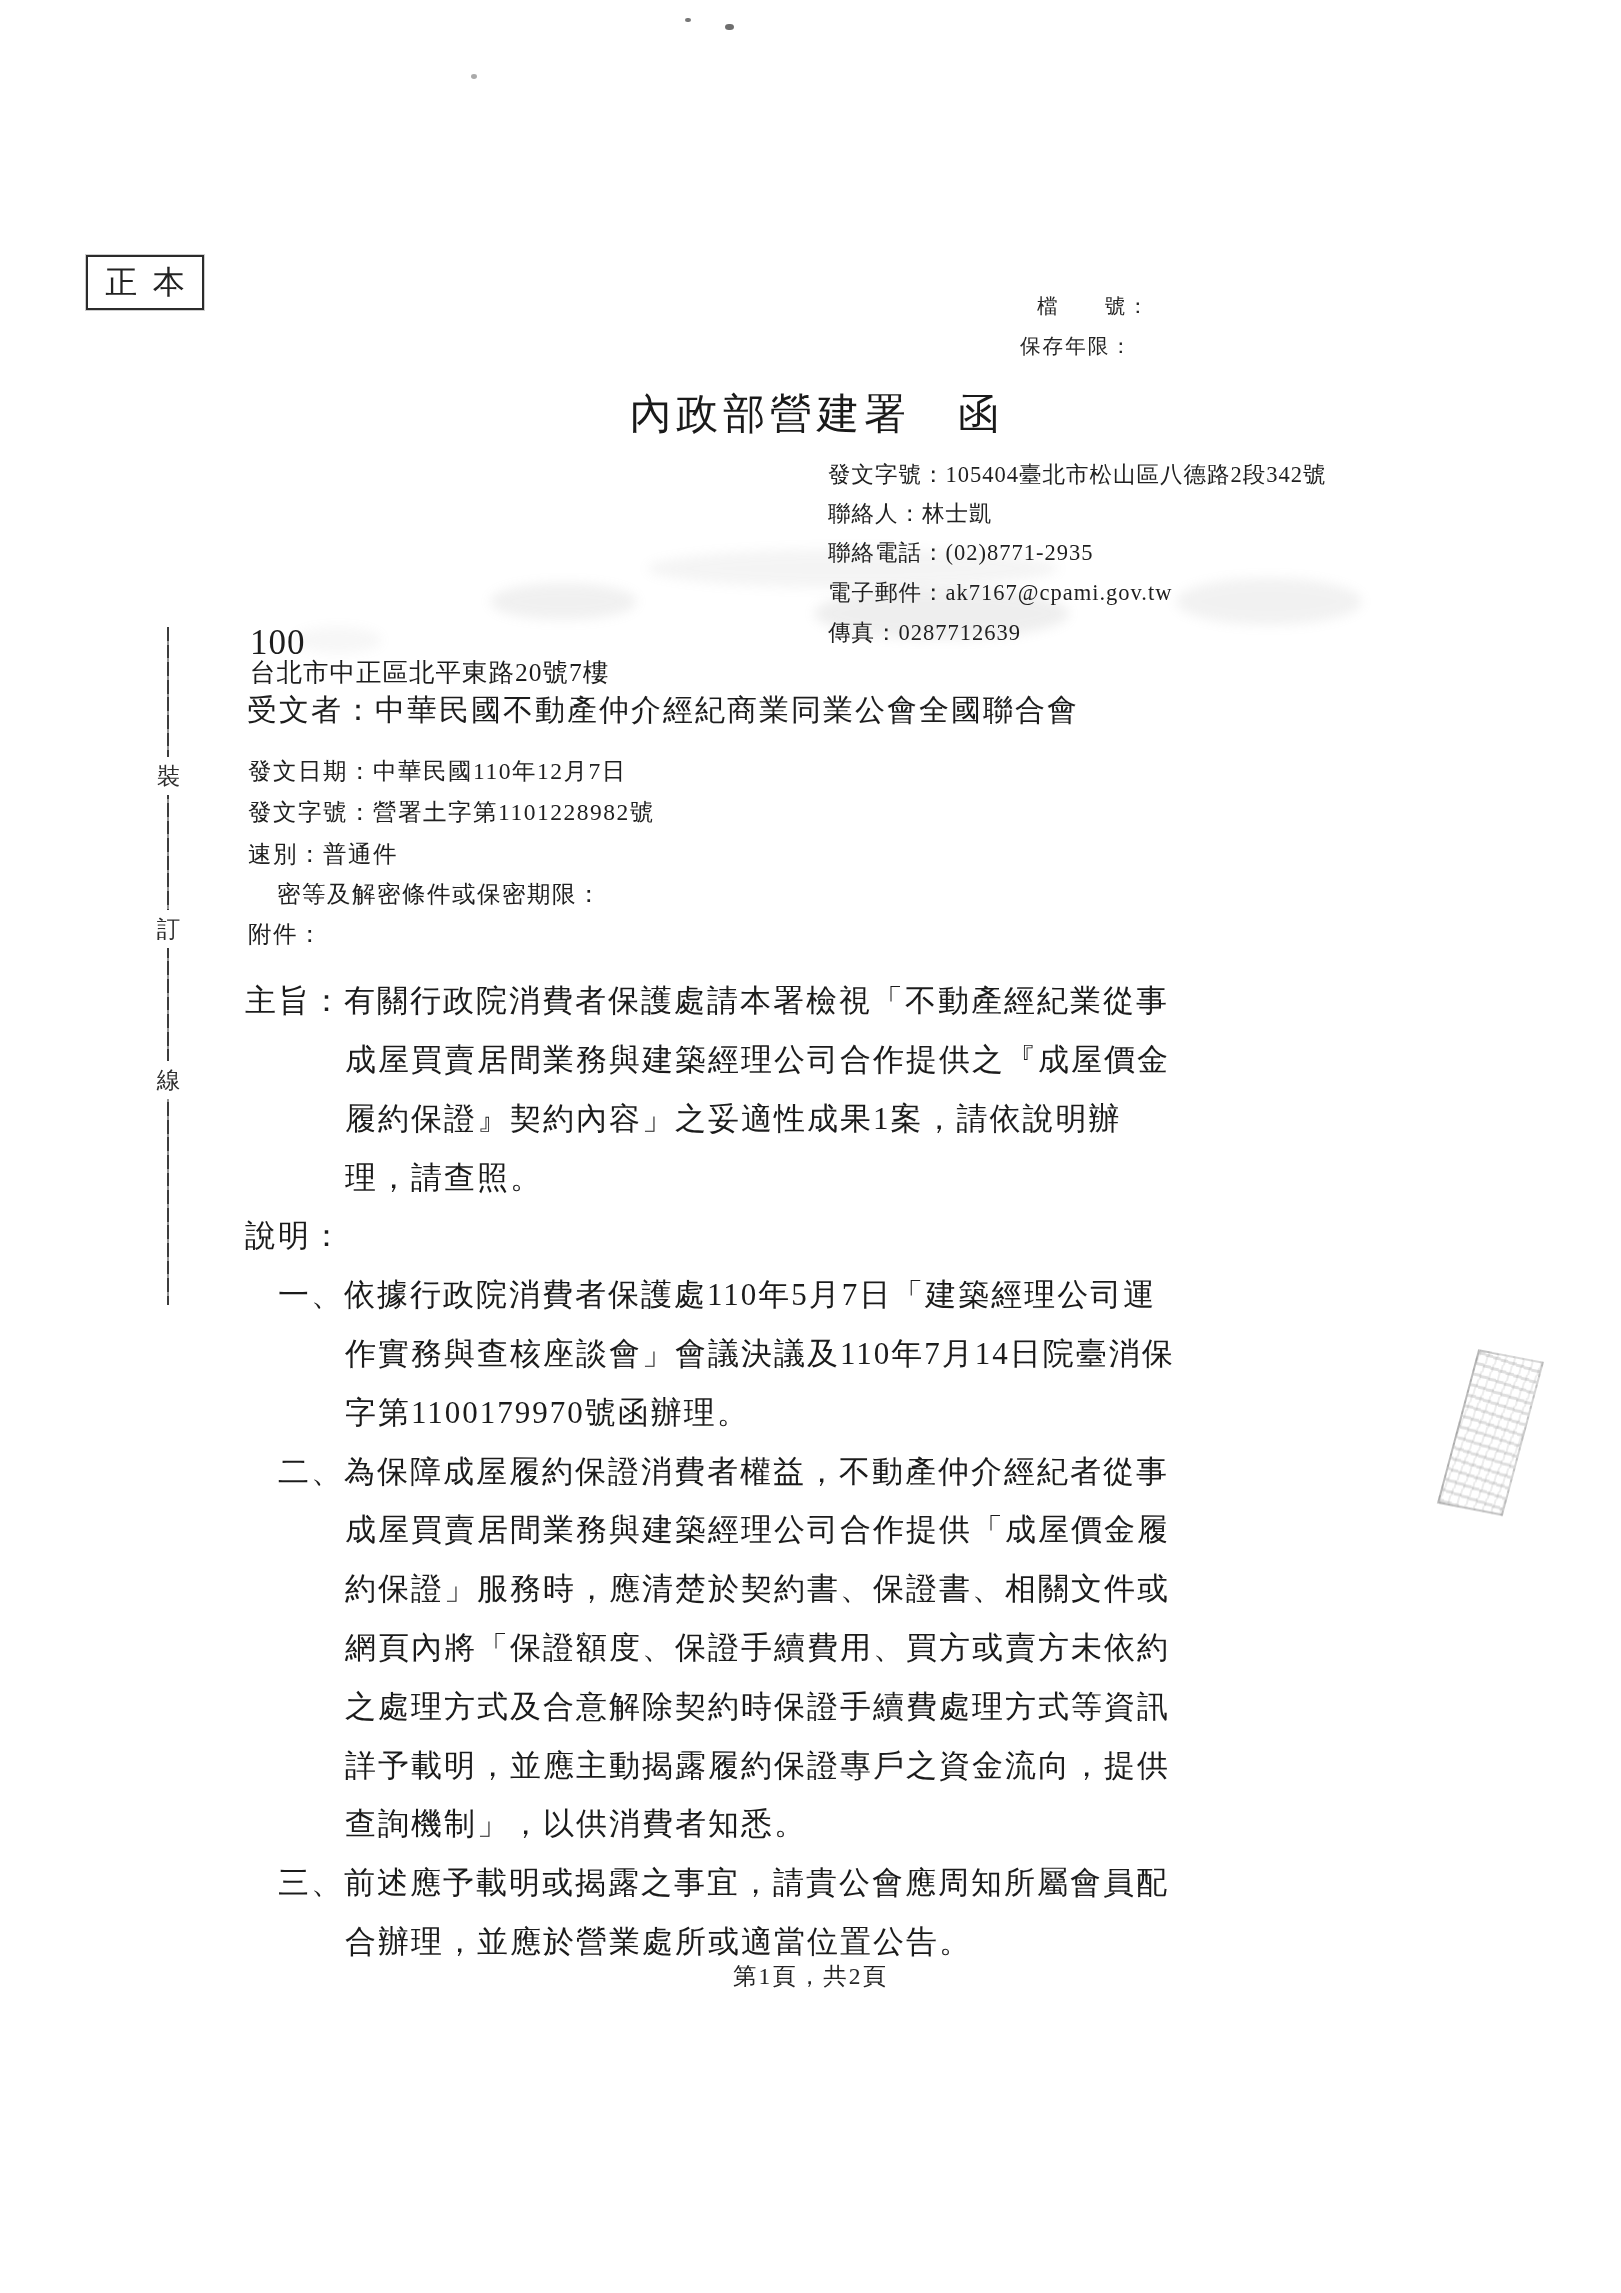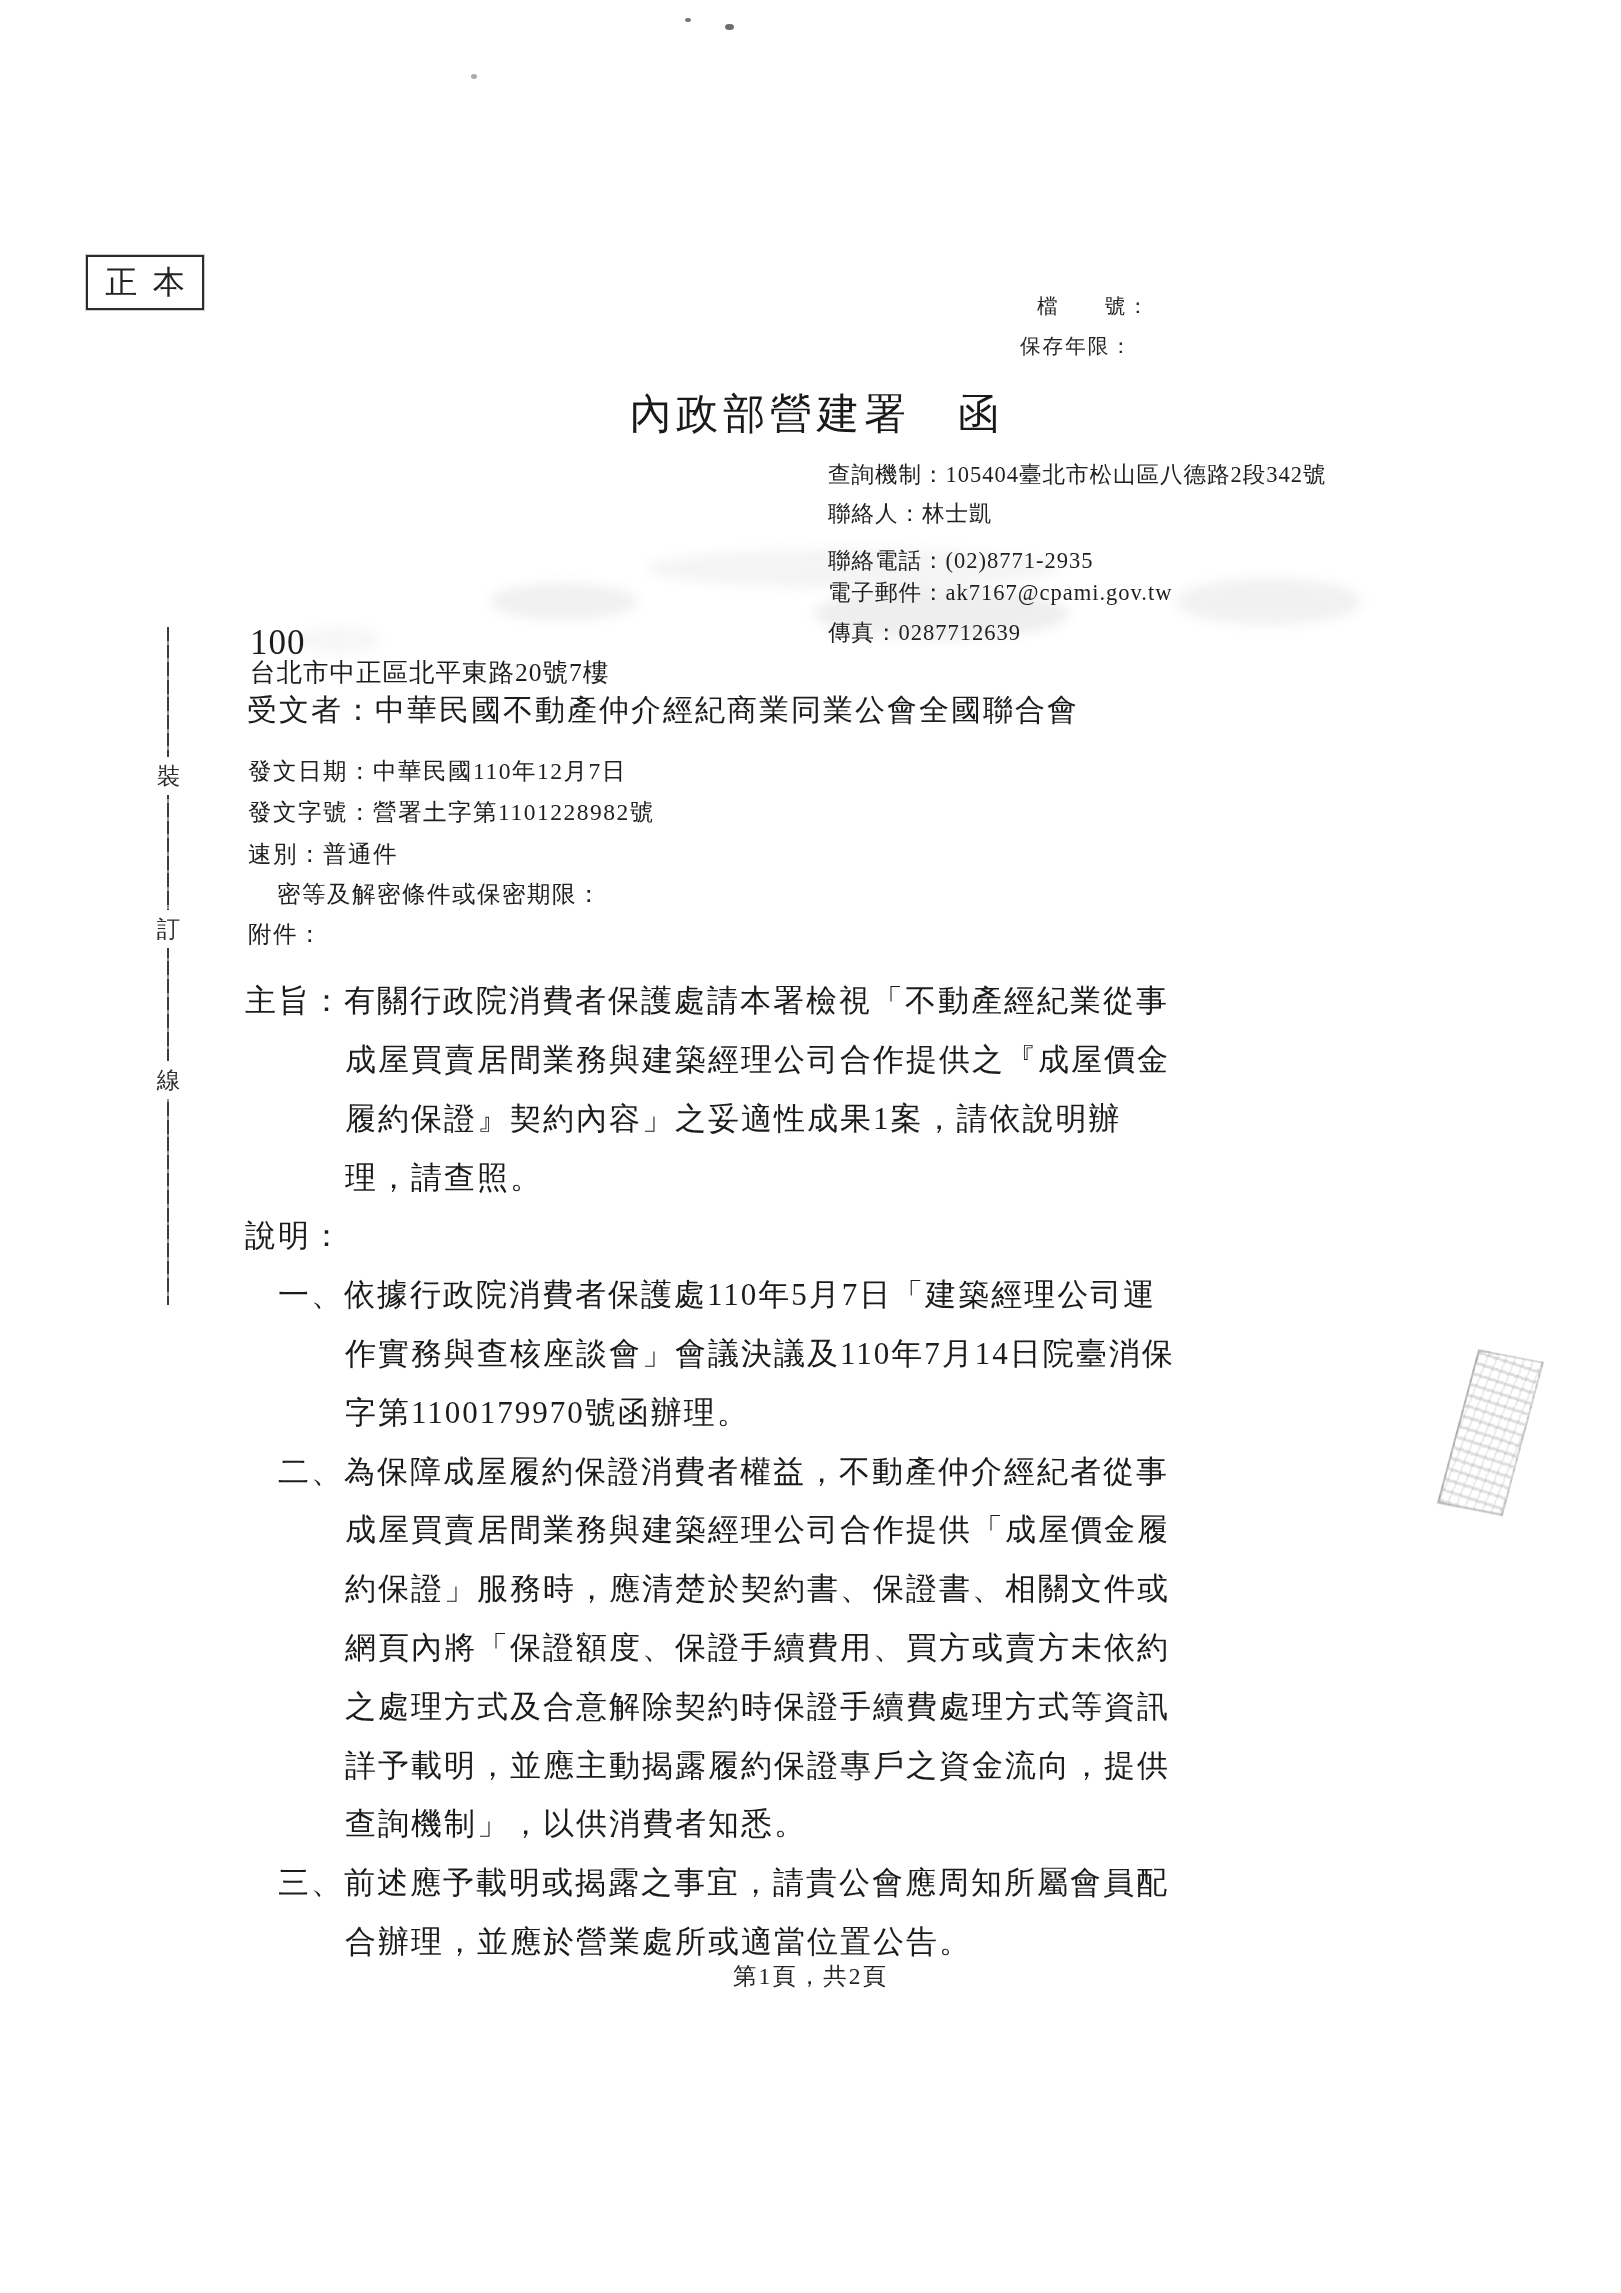--- a/index.html
+++ b/index.html
@@ -30,21 +30,21 @@
 
   
   .doc-title{
     left:572px;top:386px;width:490px;
     font-size:42px;letter-spacing:4.9px;color:#1a1a1a;
     text-align:center;
   }
 
   
   .sender-line{font-size:22.5px;letter-spacing:1px;color:#202020;left:828px;}
-  .s1{top:459px;} .s2{top:498px;} .s3{top:537px;margin-top:8px;} .s4{top:577px;} .s5{top:617px;}
+  .s1{top:459px;} .s2{top:498px;} .s3{top:537px;} .s4{top:577px;} .s5{top:617px;}
 
   
   .zip{left:250px;top:623px;font-size:35px;letter-spacing:1px;}
   .raddr{left:250px;top:655px;font-size:25.5px;letter-spacing:1px;text-align:center;}
   .addressee{left:247px;top:690px;font-size:30px;letter-spacing:2px;}
 
   
   .meta-line{font-size:23.5px;letter-spacing:1.5px;left:248px;color:#202020;}
   .m1{top:755px;} .m2{top:796px;} .m3{top:838px;} .m4{top:878px;margin-left:29px;} .m5{top:918px;}
 
@@ -107,21 +107,21 @@
 <div class="abs smudge sm4"></div>
 <div class="abs smudge sm5"></div>
 
 <div class="abs copy-stamp">正本</div>
 
 <div class="abs fileno fileno-1">檔　　號：</div>
 <div class="abs fileno fileno-2">保存年限：</div>
 
 <div class="abs doc-title">內政部營建署　函</div>
 
-<div class="abs sender-line s1">查詢機制：105404臺北市松山區八德路2段342號</div>
+<div class="abs sender-line s1">發文字號：105404臺北市松山區八德路2段342號</div>
 <div class="abs sender-line s2">聯絡人：林士凱</div>
 <div class="abs sender-line s3">聯絡電話：(02)8771-2935</div>
 <div class="abs sender-line s4">電子郵件：ak7167@cpami.gov.tw</div>
 <div class="abs sender-line s5">傳真：0287712639</div>
 
 <div class="abs zip">100</div>
 <div class="abs raddr">台北市中正區北平東路20號7樓</div>
 <div class="abs addressee">受文者：中華民國不動產仲介經紀商業同業公會全國聯合會</div>
 
 <div class="abs meta-line m1">發文日期：中華民國110年12月7日</div>

